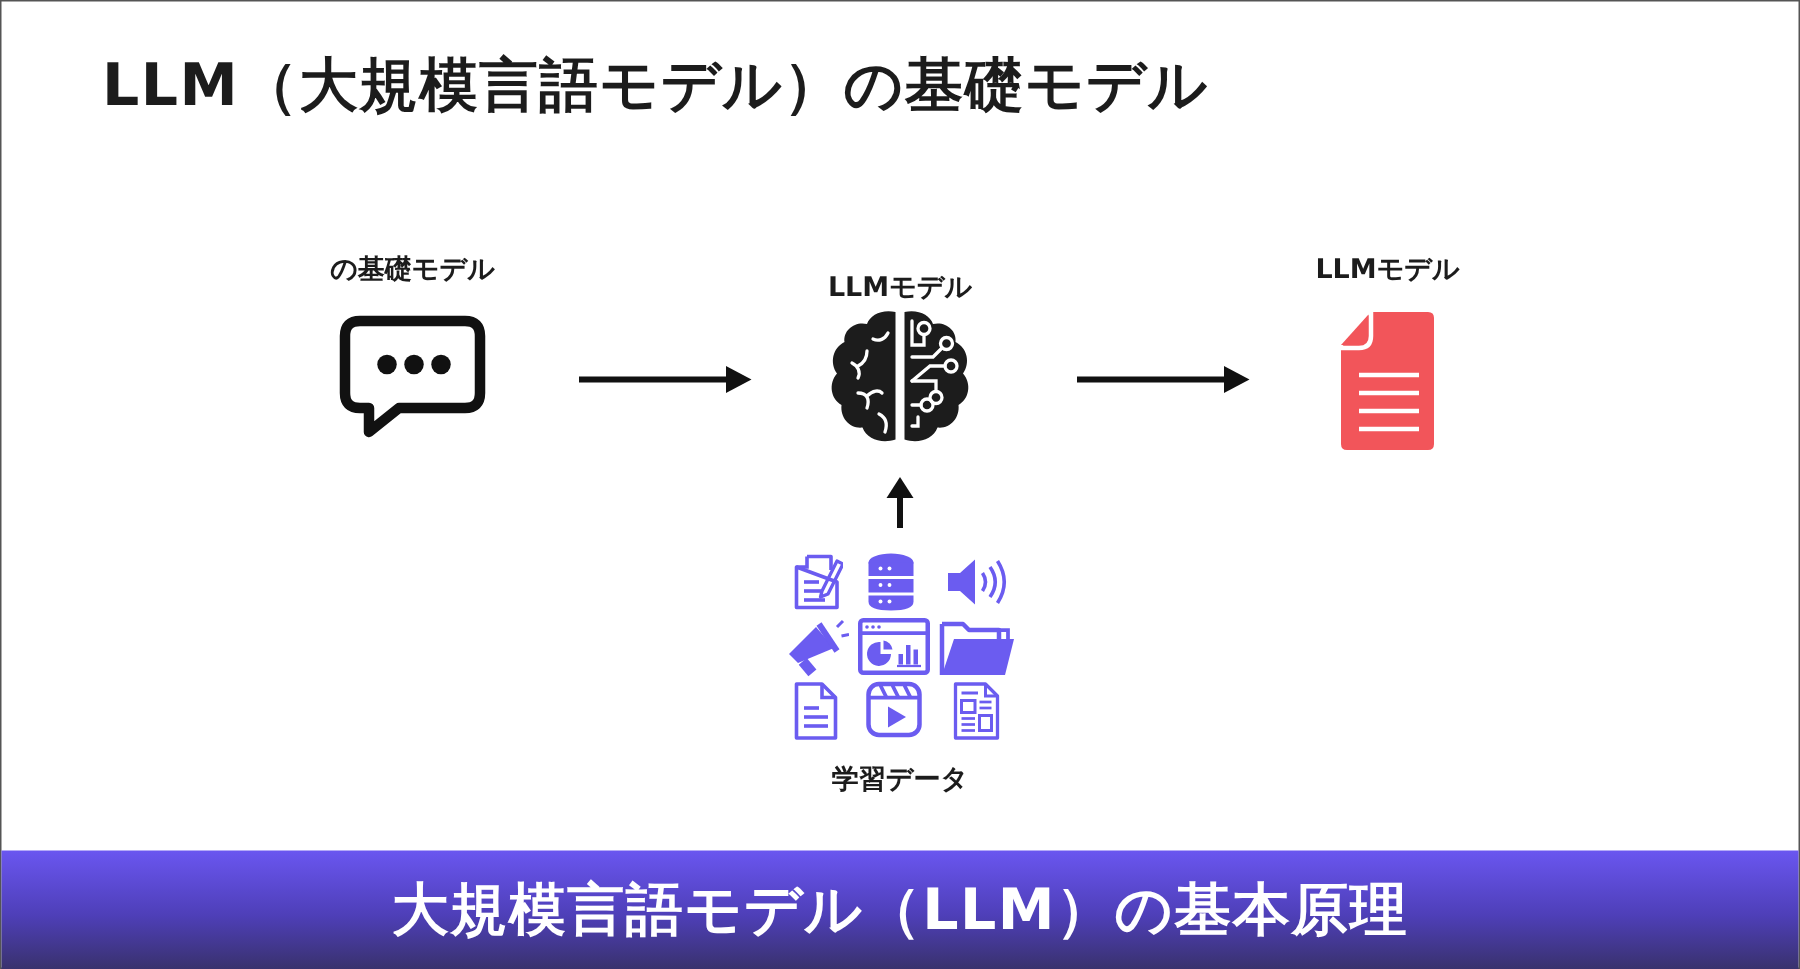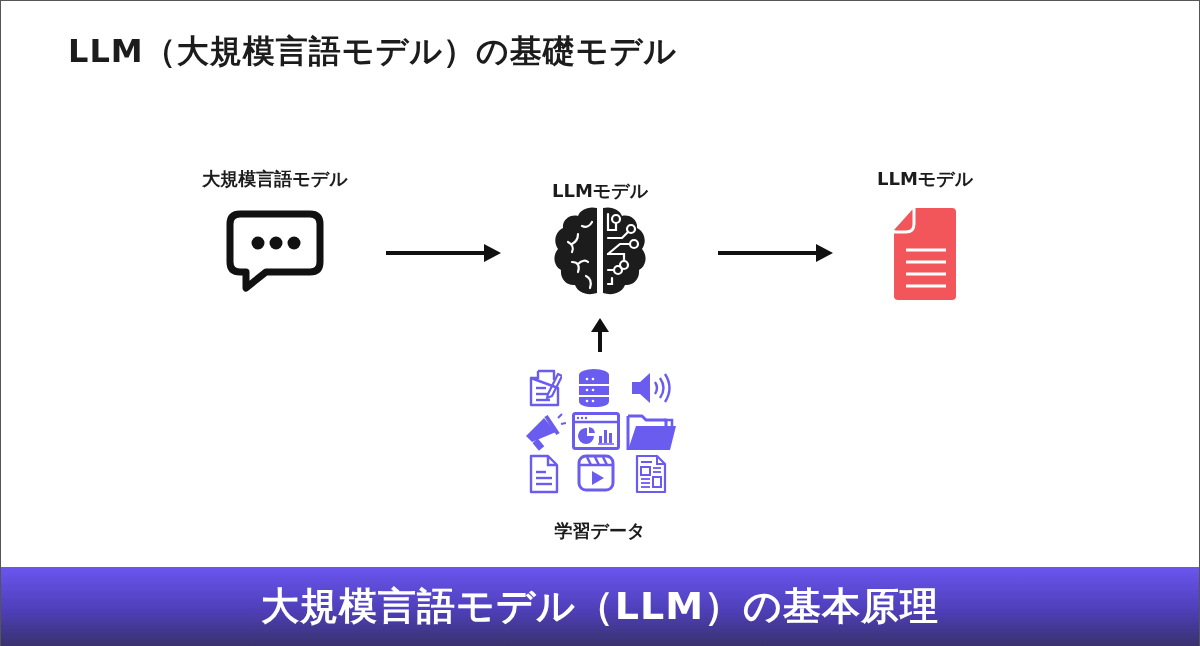--- a/index.html
+++ b/index.html
@@ -8,21 +8,21 @@
     background: #ffffff;
     font-family: "DejaVu Sans", "Liberation Sans", sans-serif;
     color: #1a1a1a;
   }
   .frame {
     position: absolute; left: 0; top: 0; width: 1198px; height: 644px;
     border: 1px solid #555; box-sizing: content-box;
   }
   .title {
     position: absolute; left: 68px; top: 30px;
-    font-size: 32px; font-weight: bold; letter-spacing: 1px; color: #1c1c1c;
+    font-size: 39px; font-weight: bold; letter-spacing: 1px; color: #1c1c1c;
     white-space: nowrap;
   }
   .label {
     position: absolute; font-size: 18px; font-weight: bold; white-space: nowrap;
     color: #1c1c1c; transform: translateX(-50%);
   }
   .icon { position: absolute; }
   .arrow { position: absolute; }
   .footer {
     position: absolute; left: 1px; top: 567px; width: 1198px; height: 96px;
@@ -34,24 +34,24 @@
     white-space: nowrap;
   }
 </style>
 </head>
 <body>
 
 <div class="frame"></div>
 
 <div class="title">LLM（大規模言語モデル）の基礎モデル</div>
 
-<div class="label" style="left:275px; top:167px;">大規模言語モデル</div>
+<div class="label" style="left:275px; top:167px;">の基礎モデル</div>
 <div class="label" style="left:600px; top:179px;">LLMモデル</div>
 <div class="label" style="left:925px; top:167px;">LLMモデル</div>
-<div class="label" style="left:600px; top:507px;margin-top:12px;">学習データ</div>
+<div class="label" style="left:600px; top:507px;">学習データ</div>
 
 <svg class="icon" style="left:226px; top:210px;" width="98" height="84" viewBox="0 0 98 84">
   <path d="M14 4 H84 Q94 4 94 14 V52 Q94 62 84 62 H40 L20 78 V62 H14 Q4 62 4 52 V14 Q4 4 14 4 Z" fill="none" stroke="#111" stroke-width="7" stroke-linejoin="round"></path>
   <circle cx="32" cy="33" r="6.5" fill="#111"></circle>
   <circle cx="50" cy="33" r="6.5" fill="#111"></circle>
   <circle cx="68" cy="33" r="6.5" fill="#111"></circle>
 </svg>
 
 <svg class="arrow" style="left:386px; top:242px;" width="116" height="22" viewBox="0 0 116 22">
   <line x1="0" y1="11" x2="100" y2="11" stroke="#111" stroke-width="4"></line>

